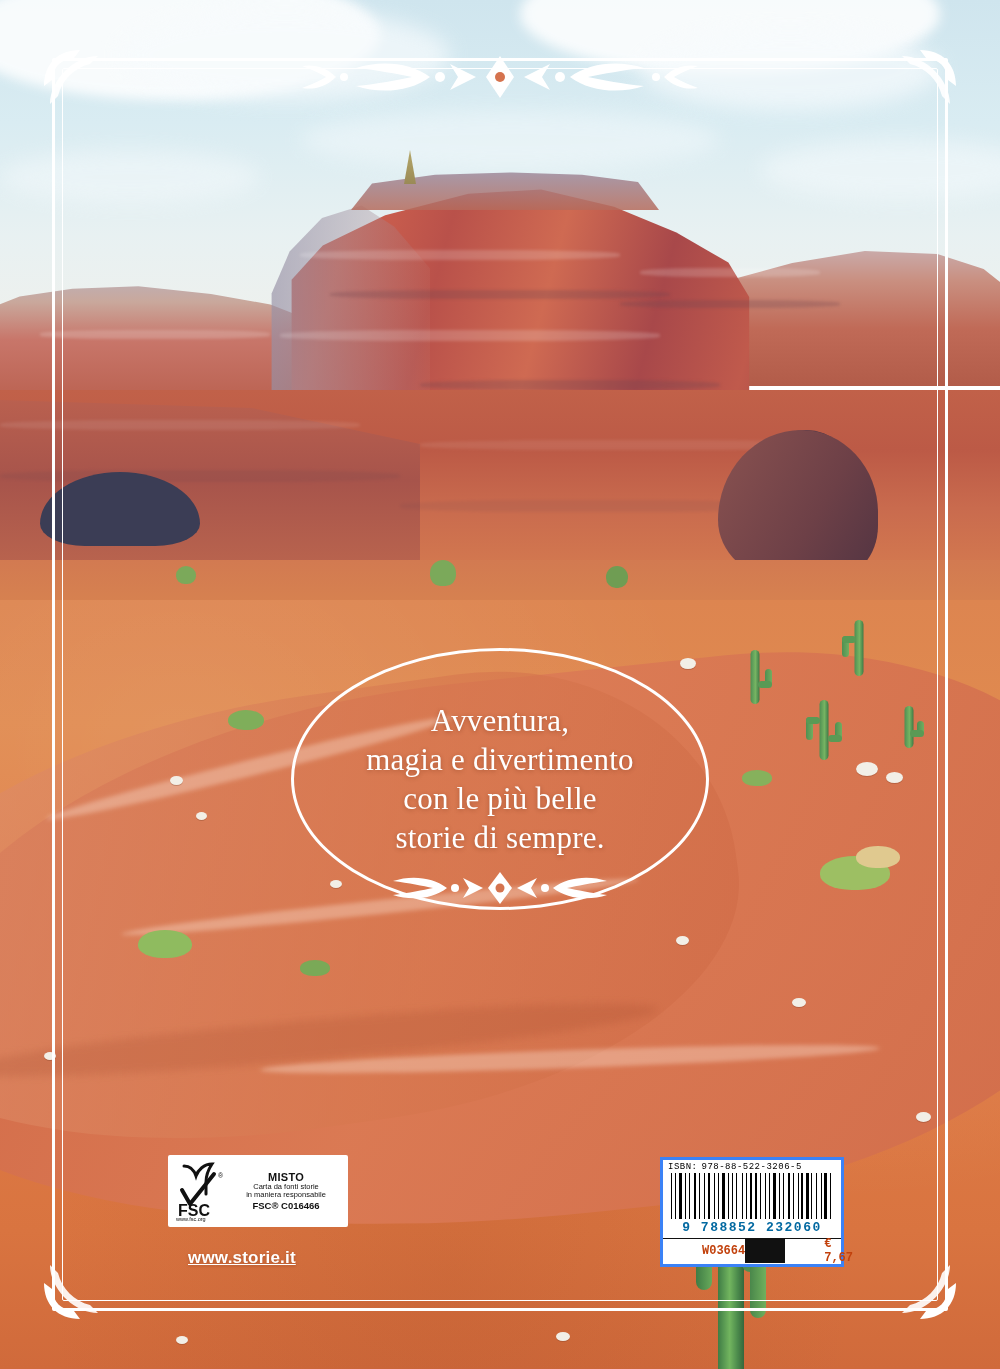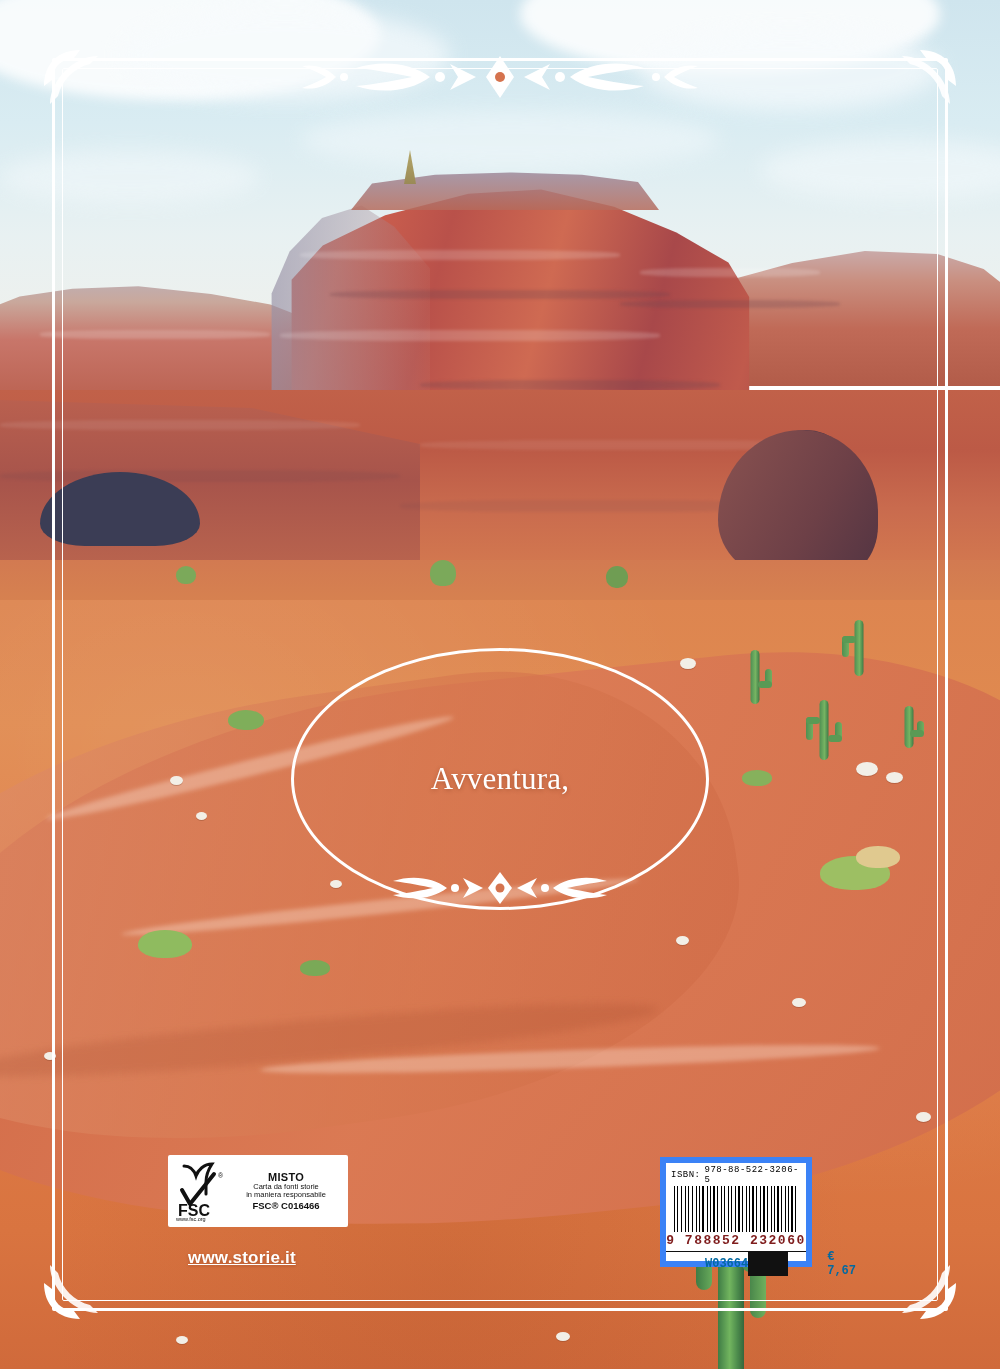--- a/index.html
+++ b/index.html
@@ -125,28 +125,28 @@
   .fscTxt{flex:1;text-align:center;font-family:"Liberation Sans",sans-serif;color:#111;line-height:1.12;}
   .fscTxt .l1{font-size:11px;font-weight:700;letter-spacing:.3px;}
   .fscTxt .l2{font-size:7.5px;}
   .fscTxt .l3{font-size:7.5px;}
   .fscTxt .l4{font-size:9.5px;font-weight:700;margin-top:1px;}
 
   .site{position:absolute;left:188px;top:1248px;color:#fff;font-family:"Liberation Sans",sans-serif;
         font-size:17px;font-weight:700;letter-spacing:.2px;text-shadow:0 1px 3px rgba(120,50,25,.4);}
 
   
-  .barcodeBox{position:absolute;left:660px;top:1157px;width:152px;height:110px;background:#fff;border:6px solid #3b82f6;
+  .barcodeBox{position:absolute;left:660px;top:1157px;width:184px;height:110px;background:#fff;border:3px solid #3b82f6;
         box-sizing:border-box;font-family:"Liberation Mono",monospace;}
   .isbnLine{display:flex;align-items:center;gap:4px;padding:2px 5px 0 5px;font-size:9px;color:#000;letter-spacing:.5px;}
   .bars{height:46px;margin:1px 8px 0 8px;display:flex;align-items:flex-end;gap:1px;}
   .bars i{display:block;background:#000;height:100%;}
-  .ean{text-align:center;font-size:13px;letter-spacing:1.5px;color:#7f1d1d;margin-top:1px;font-weight:700;}
+  .ean{text-align:center;font-size:13px;letter-spacing:1.5px;color:#0369a1;margin-top:1px;font-weight:700;}
   .priceRow{display:flex;border-top:1px solid #111;margin-top:3px;height:24px;}
-  .priceRow div{flex:1;display:flex;align-items:center;justify-content:center;font-size:12px;font-weight:700;color:#0369a1;padding-left:39px;}
+  .priceRow div{flex:1;display:flex;align-items:center;justify-content:center;font-size:12px;font-weight:700;color:#c2410c;padding-left:39px;}
   .priceRow .sep{flex:0 0 1px;background:#111;}
 </style>
 </head>
 <body>
 
 <div class="page">
 
   <div class="scene">
 
     <div class="sky"></div>
@@ -295,20 +295,23 @@
         <path d="M36 27 C26 17 14 14 2 16 C12 20 20 23 26 27 C20 31 12 34 2 38 C14 40 26 37 36 27 Z"></path>
         <path d="M364 27 C374 17 386 14 398 16 C388 20 380 23 374 27 C380 31 388 34 398 38 C386 40 374 37 364 27 Z"></path>
       </g>
     </svg>
   </div>
 
   <div class="ovalWrap">
     <div class="oval"></div>
     <div class="ovalText">
       <div>Avventura,</div>
+      <div>magia e divertimento</div>
+      <div>con le più belle</div>
+      <div>storie di sempre.</div>
     </div>
   </div>
 
   <div class="midOrnament">
     <svg viewBox="0 0 250 40">
       <g fill="#fff">
         <path d="M125 4 L137 20 L125 36 L113 20 Z"></path>
         <circle cx="125" cy="20" r="4.5" fill="#d5734e"></circle>
         <path d="M108 20 L88 10 L94 20 L88 30 Z"></path>
         <path d="M142 20 L162 10 L156 20 L162 30 Z"></path>

